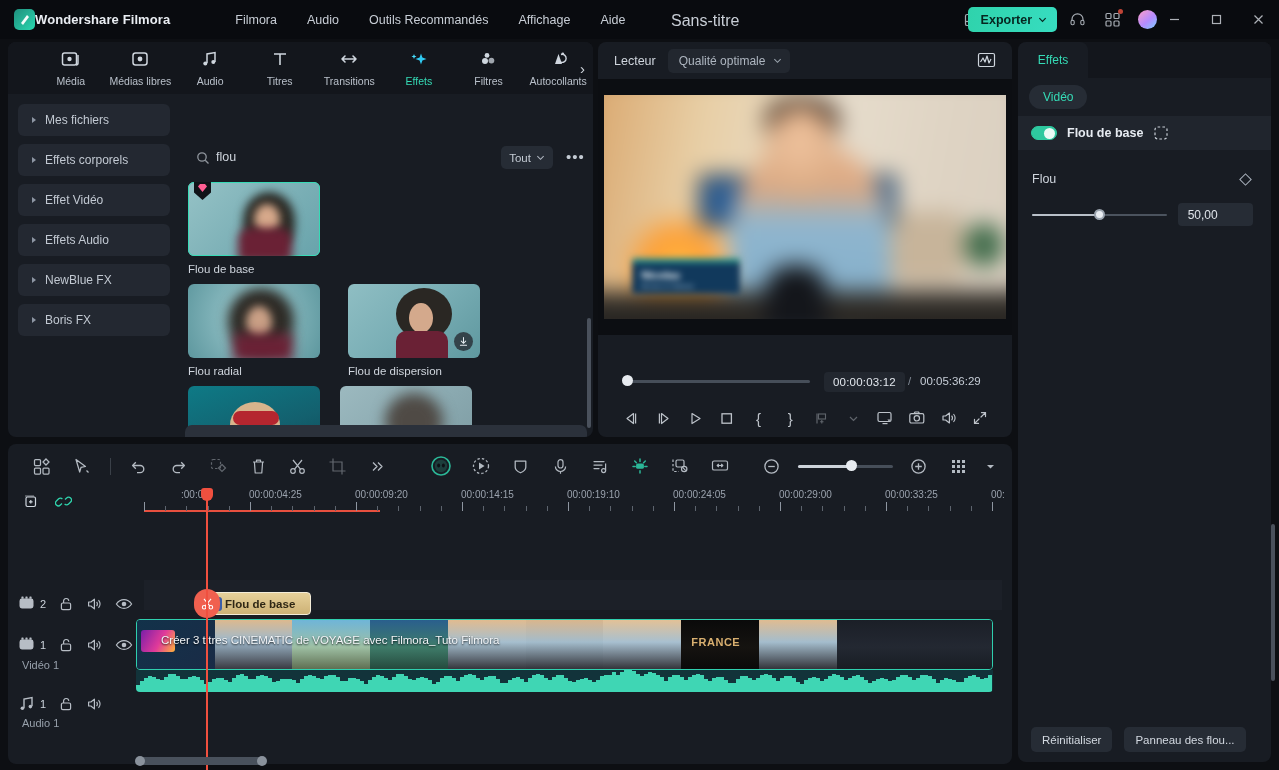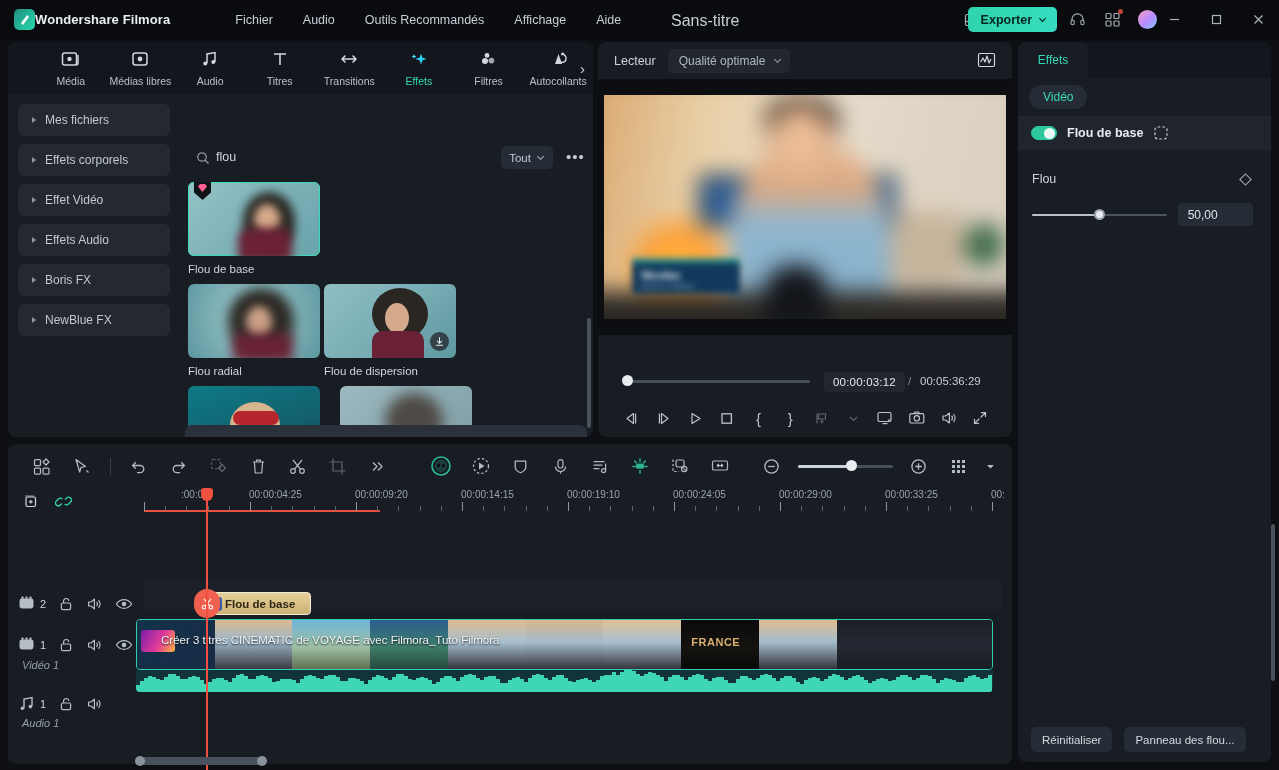--- a/index.html
+++ b/index.html
@@ -291,21 +291,21 @@
                position: relative; }
   .ruler { position: absolute; left: 136px; top: 0; width: 860px; height: 27px; overflow: hidden; }
   .rtick { position: absolute; bottom: 4px; width: 1px; background: #676f7a; }
   .rlabel2 { position: absolute; top: 1px; font-size: 10px; color: #9aa2ad; white-space: nowrap; margin-left: 37px; }
   .played { position: absolute; left: 0; bottom: 3px; height: 2px; background: #e8503f; }
 
   .tracks { position: absolute; left: 0; top: 98px; width: 1004px; height: 222px; }
   .trk-head { position: absolute; left: 10px; display: flex; align-items: center; gap: 12px; }
   .th-ico { opacity: .88; cursor: pointer; }
   .trk-num { font-size: 11px; color: #cdd4dc; margin-left: -7px; }
-  .trk-name { position: absolute; left: 22px; font-size: 11px; color: #97a0ab; font-style: italic; }
+  .trk-name { position: absolute; left: 22px; font-size: 11px; color: #97a0ab; }
   .trk-lane { position: absolute; left: 136px; background: #1c2028; }
 
   .effect-clip {
     position: absolute; left: 203px; top: 592px; width: 108px; height: 23px;
     background: linear-gradient(180deg,#e6d09a,#cdb276); border: 1.4px solid #f3ecd9;
     border-radius: 4px; display: flex; align-items: center; gap: 5px; padding-left: 21px;
     font-size: 11.5px; color: #2f2715; font-weight: 600;
   }
   .fx-chip { position: absolute; left: 4px; top: 4px; width: 14px; height: 14px; border-radius: 3px;
              background: #3c5ea8; display: flex; align-items: center; justify-content: center; }
@@ -354,21 +354,21 @@
   <div class="titlebar">
     <div class="brand">
       <div class="brand-logo">
         <svg width="12" height="12" viewBox="0 0 12 12">
             <path d="M2 9 L8 1 L10 3 L4 11 Z" fill="#ffffff" opacity=".95"></path>
           </svg>
       </div>
       <span class="brand-name">Wondershare Filmora</span>
     </div>
     <div class="menus">
-      <span class="menu-item">Fichier</span>
+      <span class="menu-item">Filmora</span>
       <span class="menu-item">Audio</span>
       <span class="menu-item">Outils Recommandés</span>
       <span class="menu-item">Affichage</span>
       <span class="menu-item">Aide</span>
     </div>
     <div class="doc-title">Sans-titre</div>
 
     <div class="tb-icons">
       <div class="tb-ico">
         <svg width="19" height="19" viewBox="0 0 19 19">
@@ -527,25 +527,25 @@
       <div class="cat">
         <span class="tri"></span>
         <span class="cat-label">Effet Vidéo</span>
       </div>
       <div class="cat">
         <span class="tri"></span>
         <span class="cat-label">Effets Audio</span>
       </div>
       <div class="cat">
         <span class="tri"></span>
-        <span class="cat-label">Boris FX</span>
+        <span class="cat-label">NewBlue FX</span>
       </div>
       <div class="cat">
         <span class="tri"></span>
-        <span class="cat-label">NewBlue FX</span>
+        <span class="cat-label">Boris FX</span>
       </div>
     </div>
 
     <div class="searchrow">
       <span class="search-ico">
         <svg width="14" height="14" viewBox="0 0 14 14">
             <circle cx="6" cy="6" r="4.2" fill="none" stroke="#cfd6de" stroke-width="1.3"></circle>
             <path d="M9.2 9.2 12.5 12.5" stroke="#cfd6de" stroke-width="1.3"></path>
           </svg>
       </span>
@@ -576,21 +576,21 @@
 
       <div class="card" style="left:0;top:106px;">
         <div class="thumb" style="background:radial-gradient(circle at 50% 45%,#9ec6c9 0%,#7db0b6 55%,#5d979e 100%);">
           <div style="position:absolute;left:30%;top:6%;width:66px;height:66px;border-radius:50%;background:#2e2b26;filter:blur(6px);"></div>
           <div style="position:absolute;left:44%;top:30%;width:26px;height:32px;border-radius:50%;background:#caa086;filter:blur(4px);"></div>
           <div style="position:absolute;left:34%;top:68%;width:60px;height:28px;background:#6a2135;filter:blur(6px);"></div>
         </div>
         <div class="cap">Flou radial</div>
       </div>
 
-      <div class="card" style="left:136px;top:106px;">
+      <div class="card" style="left:160px;top:106px;">
         <div class="thumb" style="background:linear-gradient(135deg,#8fbec3 0%,#79aeb5 50%,#5f989f 100%);">
           <div style="position:absolute;left:36%;top:6%;width:56px;height:52px;border-radius:50%;background:#2a2723;"></div>
           <div style="position:absolute;left:46%;top:26%;width:24px;height:30px;border-radius:50%;background:#d4a98c;"></div>
           <div style="position:absolute;left:36%;top:64%;width:52px;height:32px;background:#6a2135;border-radius:10px 10px 0 0;"></div>
           <div class="dl-badge">
             <svg width="11" height="11" viewBox="0 0 12 12">
                 <path d="M6 1.6v6.2M3.6 5.6 6 8l2.4-2.4M2.6 10.2h6.8" fill="none" stroke="#e7ecf1" stroke-width="1.1" stroke-linecap="round"></path>
               </svg>
           </div>
         </div>

